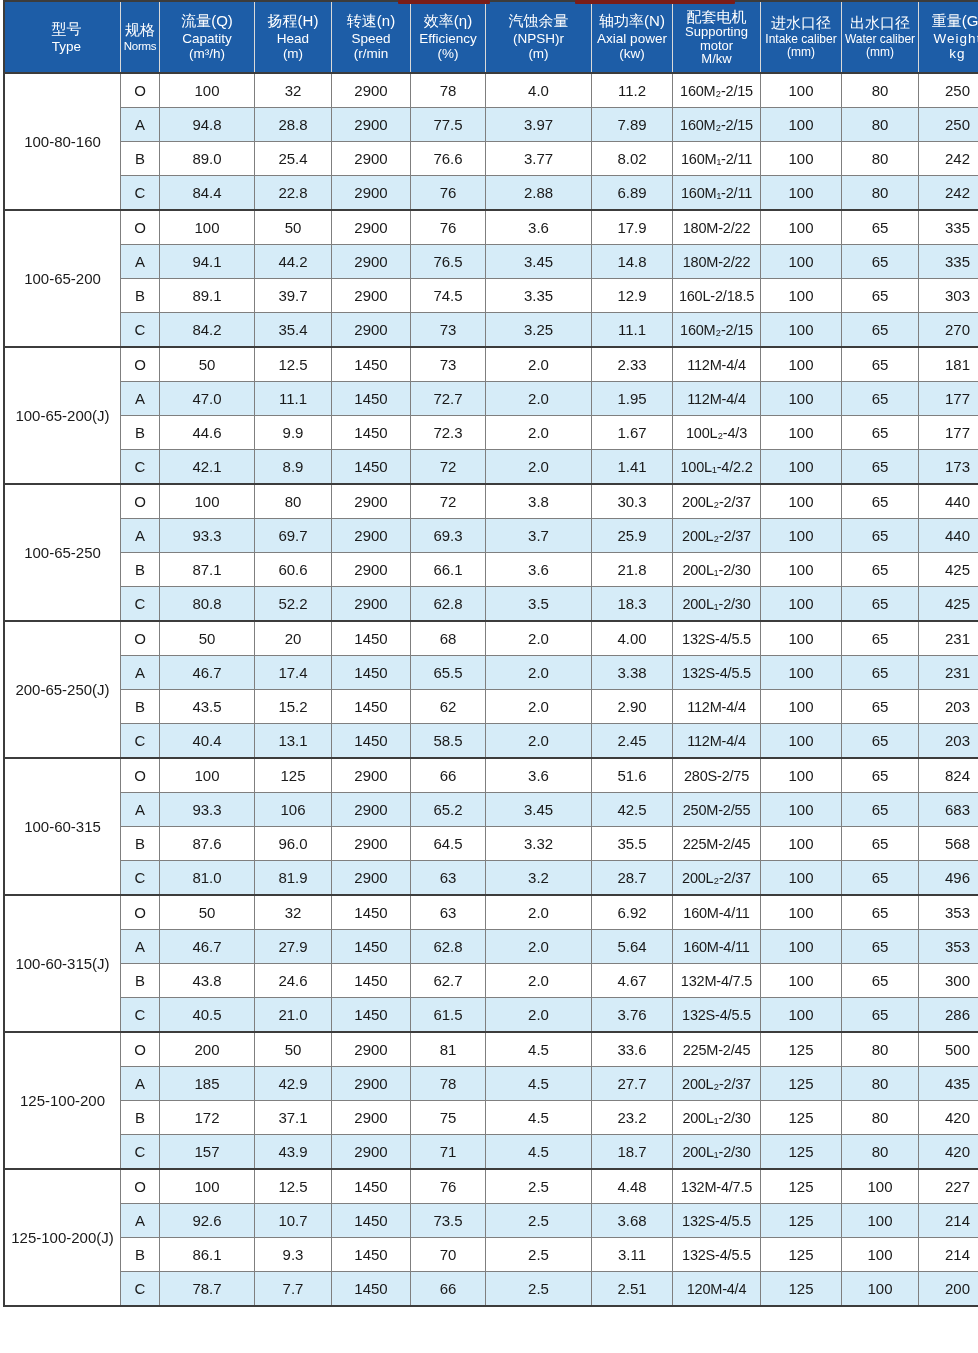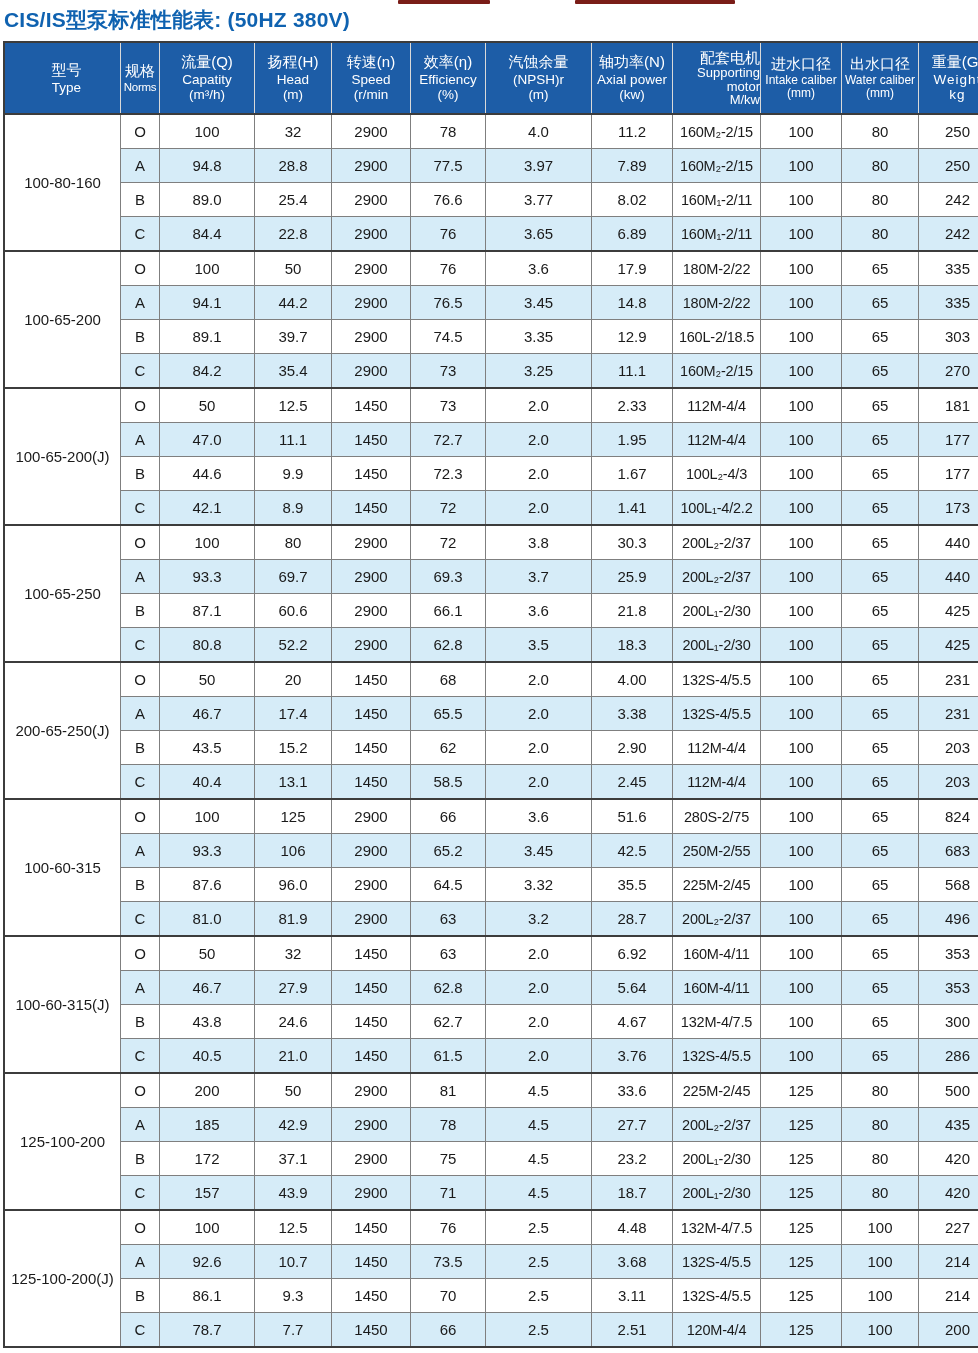--- a/index.html
+++ b/index.html
@@ -36,41 +36,40 @@
   th .zh{font-size:15px;line-height:1.25;}
   th .en{font-size:13.5px;line-height:1.15;white-space:nowrap;}
   th.col-norms .en{font-size:11.5px;letter-spacing:-0.3px;}
   th.col-intake .en,th.col-outlet .en{font-size:12px;}
   th.col-motor .zh{line-height:1.15;}
   th.col-motor .en{font-size:13px;line-height:1.05;}
   th.col-weight .en{letter-spacing:1px;}
   
   th.col-type{width:107px;padding-left:8px;} th.col-norms{width:38px;} th.col-capacity{width:94px;}
   th.col-head{width:76px;}  th.col-speed{width:78px;} th.col-efficiency{width:74px;}
-  th.col-npsh{width:105px;} th.col-power{width:80px;margin-left:22px;} th.col-motor{width:87px;text-align:right;}
+  th.col-npsh{width:105px;} th.col-power{width:80px;margin-left:22px;} th.col-motor{width:87px;}
   th.col-intake{width:80px;}th.col-outlet{width:76px;}th.col-weight{width:77px;}
   tbody td{
     border:1px solid var(--grid);
     height:33px;padding:0 1px;
     text-align:center;vertical-align:middle;
     font-size:15px;color:var(--cell-text);
     background:#ffffff;overflow:hidden;white-space:nowrap;
   }
   tbody tr.striped td{background:var(--stripe);}
   tbody tr.group-start td{border-top:2px solid var(--heavy);}
   td.type-cell{background:#ffffff !important;font-size:15px;margin-top:16px;}
   td.motor-cell{font-size:14.5px;letter-spacing:-0.2px;}
 </style>
 </head>
 <body>
 
 <div class="page">
   <span class="clip-frag frag-a"></span>
   <span class="clip-frag frag-b"></span>
-  <h1 class="title">CIS/IS型泵标准性能表: (50HZ  380V)</h1>
   <table class="perf">
     <thead>
       <tr id="header-row">
           <th class="col-type">
             <div class="zh">型号</div>
             <div class="en">Type</div>
           </th>
           <th class="col-norms">
             <div class="zh">规格</div>
             <div class="en">Norms</div>
@@ -168,21 +167,21 @@
           <td class="intake-cell">100</td>
           <td class="outlet-cell">80</td>
           <td class="weight-cell">242</td>
         </tr>
         <tr class="striped">
           <td class="norm-cell">C</td>
           <td class="capacity-cell">84.4</td>
           <td class="head-cell">22.8</td>
           <td class="speed-cell">2900</td>
           <td class="efficiency-cell">76</td>
-          <td class="npsh-cell">3.65</td>
+          <td class="npsh-cell">2.88</td>
           <td class="power-cell">6.89</td>
           <td class="motor-cell">160M₁-2/11</td>
           <td class="intake-cell">100</td>
           <td class="outlet-cell">80</td>
           <td class="weight-cell">242</td>
         </tr>
         <tr class="plain group-start">
           <td rowspan="4" class="type-cell">100-65-200</td>
           <td class="norm-cell">O</td>
           <td class="capacity-cell">100</td>

